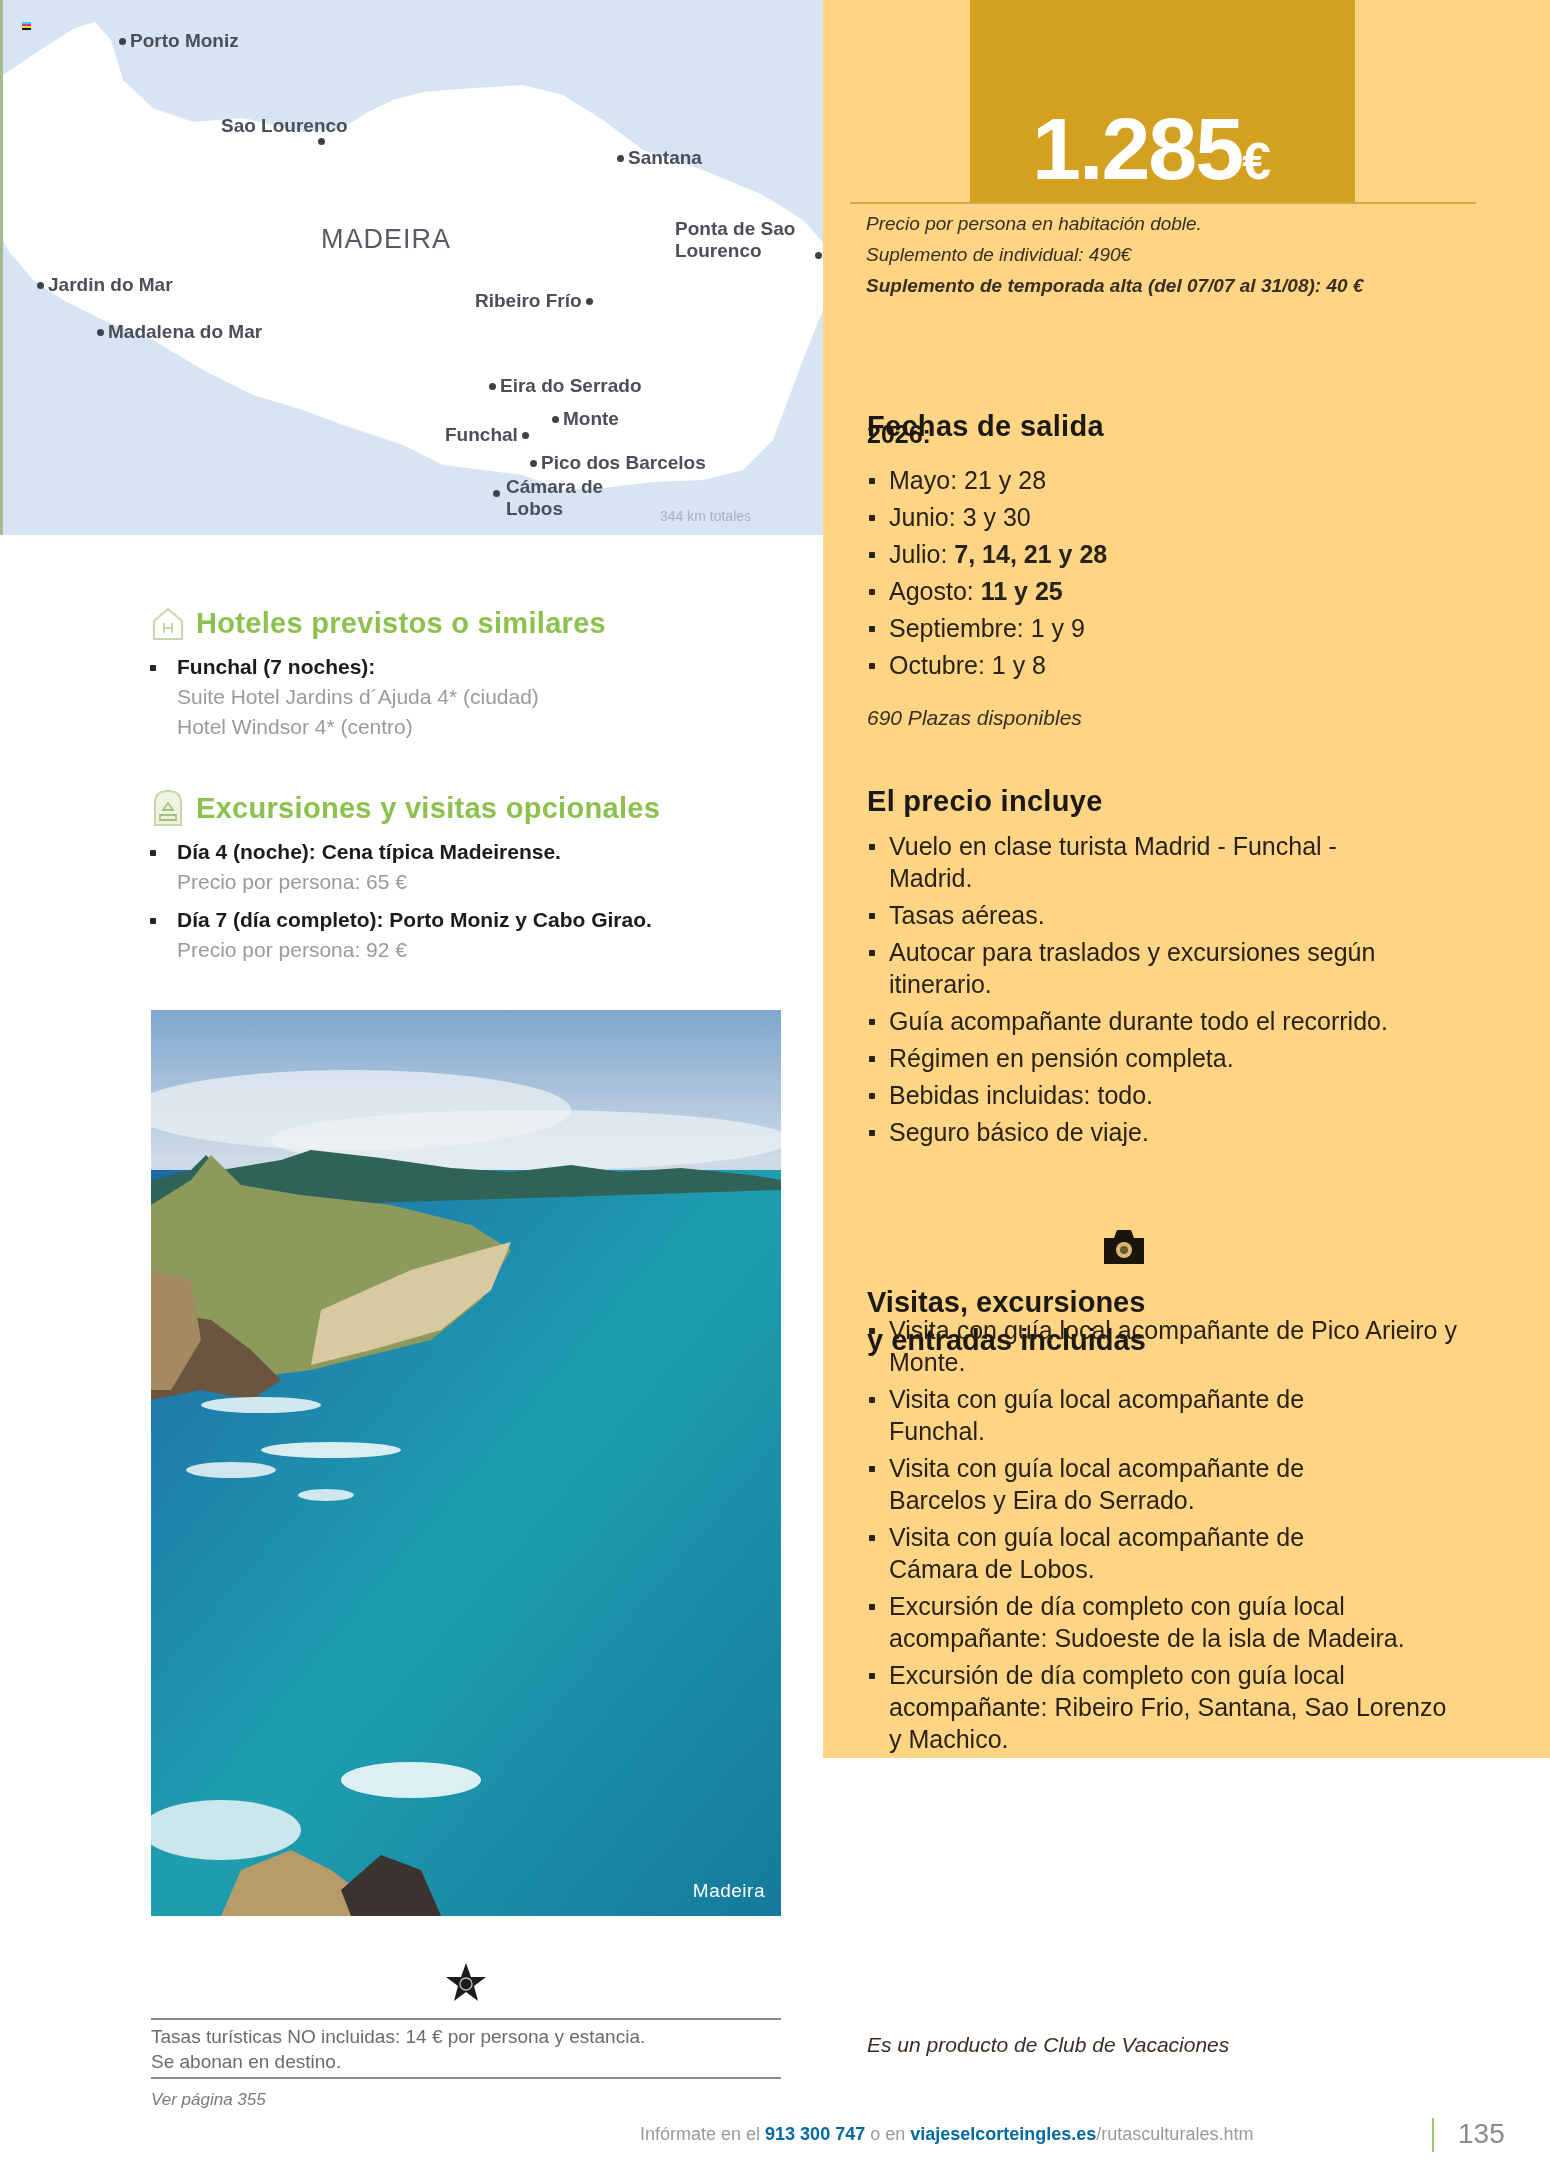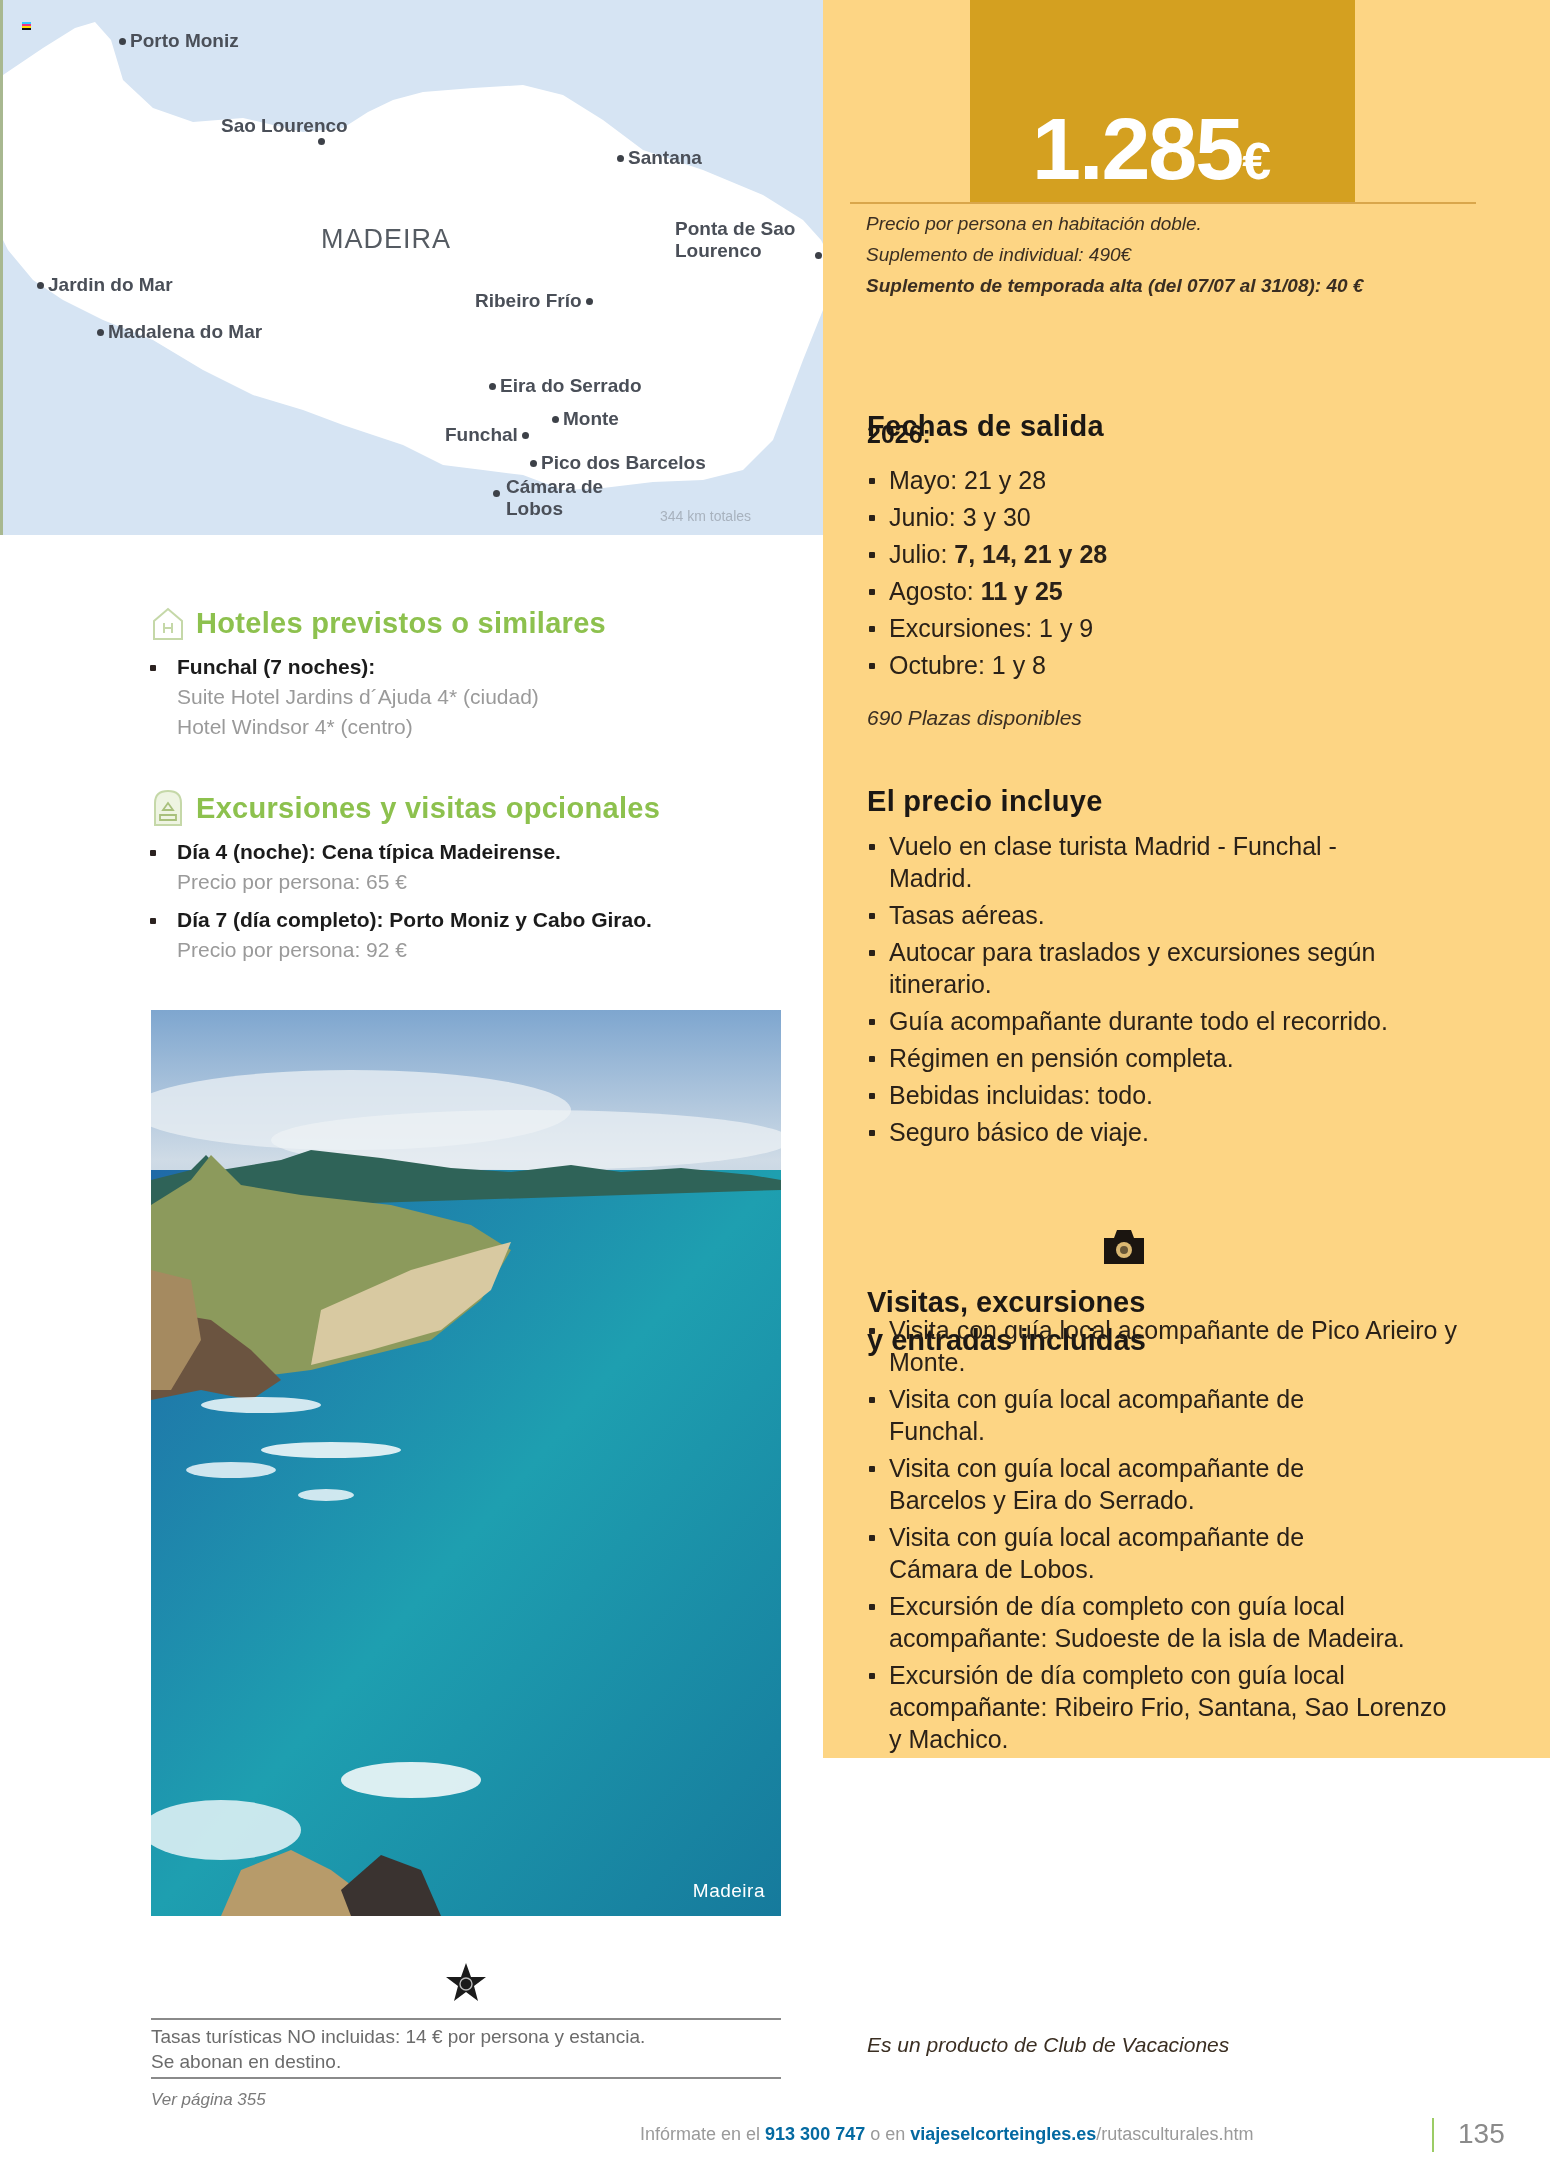--- a/index.html
+++ b/index.html
@@ -183,21 +183,21 @@
     <div class="b">Suplemento de temporada alta (del 07/07 al 31/08): 40 €</div>
   </div>
 
   <div class="rp-title" style="top:382px;margin-top:28px;">Fechas de salida</div>
   <div class="rp-sub" style="top:420px;">2026:</div>
   <ul class="rlist" style="top:464px;">
     <li><span>Mayo: </span><span>21 y 28</span></li>
     <li><span>Junio: </span><span>3 y 30</span></li>
     <li><span>Julio: </span><b>7, 14, 21 y 28</b></li>
     <li><span>Agosto: </span><b>11 y 25</b></li>
-    <li><span>Excursiones: </span><span>1 y 9</span></li>
+    <li><span>Septiembre: </span><span>1 y 9</span></li>
     <li><span>Octubre: </span><span>1 y 8</span></li>
   </ul>
   <div class="plazas">690  Plazas disponibles</div>
 
   <div class="rp-title" style="top:785px;">El precio incluye</div>
   <ul class="rlist" style="top:830px;width:560px;">
     <li>Vuelo en clase turista Madrid - Funchal - Madrid.</li>
     <li>Tasas aéreas.</li>
     <li>Autocar para traslados y excursiones según itinerario.</li>
     <li>Guía acompañante durante todo el recorrido.</li>

